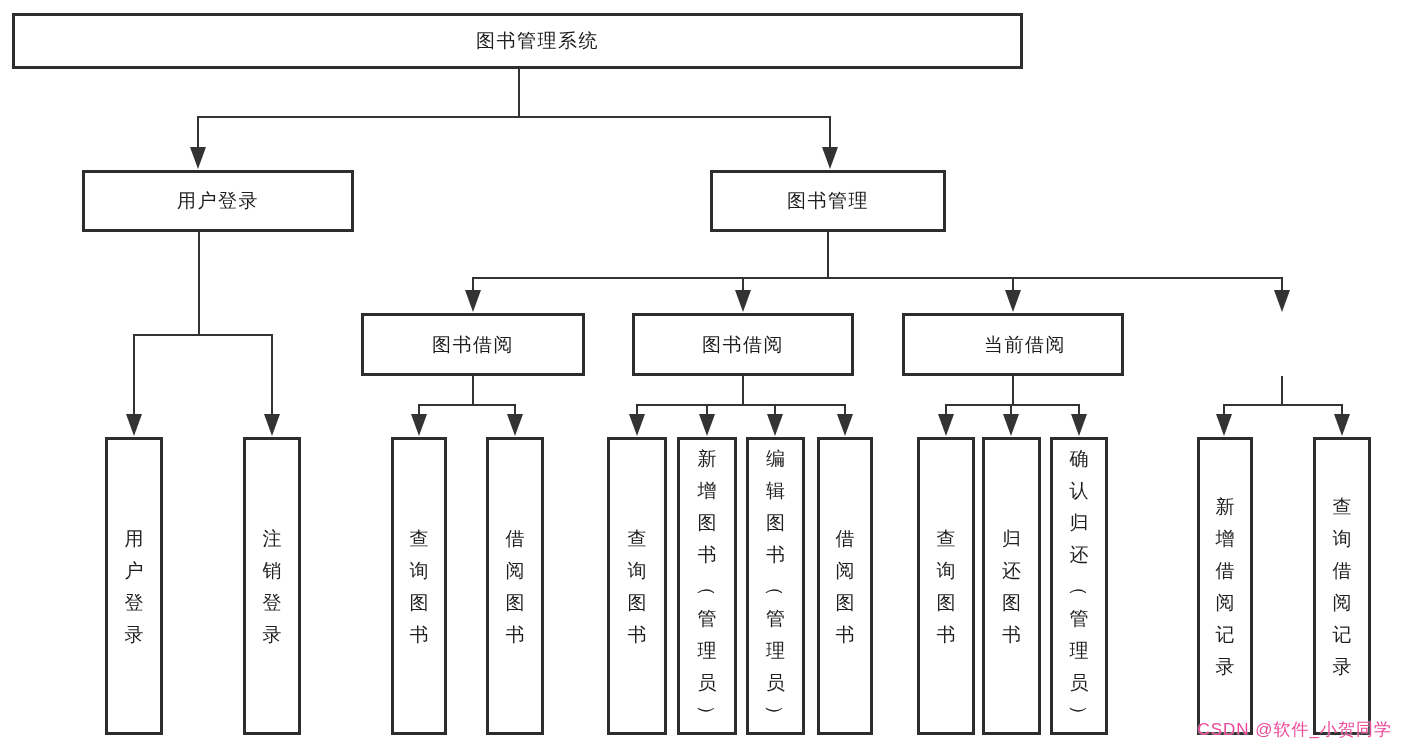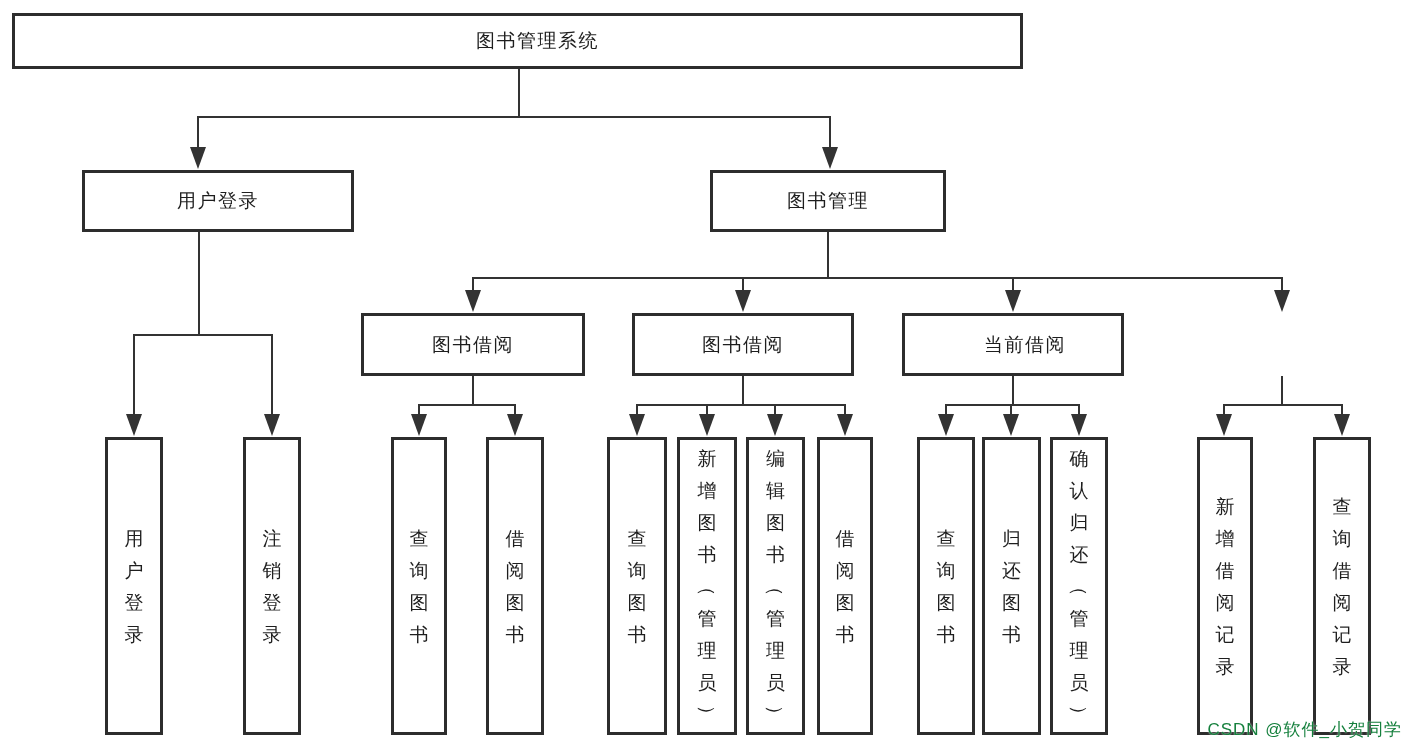--- a/index.html
+++ b/index.html
@@ -22,22 +22,22 @@
   }
   .hbox{font-size:19px;letter-spacing:1.5px;}
   .root-box{border-width:3px;padding-left:40px;}
   .vbox .vlabel{
     display:flex;flex-direction:column;align-items:center;justify-content:center;
     gap:13px;font-size:19px;width:100%;height:100%;
   }
   .vch{display:block;line-height:1;}
   .vch.rot{transform:rotate(90deg);}
   .watermark{
-    position:absolute;right:3px;bottom:6px;
-    font-size:17px;color:#15803d;letter-spacing:1px;
+    position:absolute;right:13px;bottom:6px;
+    font-size:17px;color:#ec4899;letter-spacing:1px;
     z-index:6;text-shadow:0 0 2px #ffffff;
   }
 </style>
 </head>
 <body>
 
 <div class="canvas">
 
   <svg class="connectors" viewBox="0 0 1405 747" xmlns="http://www.w3.org/2000/svg">
     <g stroke="#333333" stroke-width="2" fill="none">

